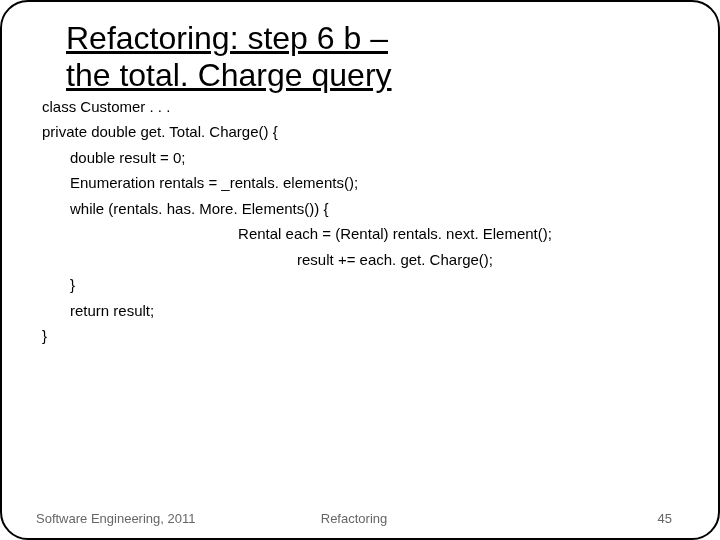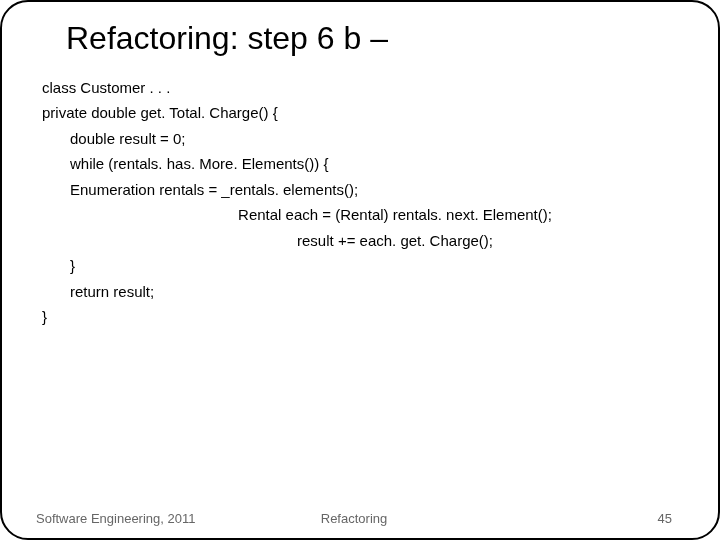--- a/index.html
+++ b/index.html
@@ -9,22 +9,22 @@
     height: 540px;
     position: relative;
     border: 2px solid #000;
     border-radius: 28px;
     padding: 18px 40px 0 40px;
   }
   .title {
     font-size: 32px;
     line-height: 1.15;
     margin-left: 24px;
-    margin-bottom: 18px;
     font-weight: normal;
+    text-decoration: underline;
   }
   .code {
     font-size: 15px;
     line-height: 1.7;
   }
   .code .l0 { margin-left: 0; }
   .code .l1 { margin-left: 28px; }
   .code .l2 { margin-left: 70px; text-align: center; }
   .note {
     font-size: 15px;
@@ -48,28 +48,29 @@
   .footer-center { position: absolute; left: 0; right: 0; text-align: center; }
   .footer-left, .footer-right { position: relative; z-index: 1; }
 </style>
 </head>
 <body>
 
 <div class="slide">
 
   <div class="title">
     <span>Refactoring: step 6 b –</span><br>
+    <span> the total. Charge query</span>
   </div>
 
   <div class="code">
     <div class="l0">class Customer . . .</div>
     <div class="l0">private double get. Total. Charge() {</div>
     <div class="l1">double result = 0;</div>
+    <div class="l1">Enumeration rentals = _rentals. elements();</div>
     <div class="l1">while (rentals. has. More. Elements()) {</div>
-    <div class="l1">Enumeration rentals = _rentals. elements();</div>
     <div class="l2">Rental each = (Rental) rentals. next. Element();</div>
     <div class="l2">result += each. get. Charge();</div>
     <div class="l1">}</div>
     <div class="l1">return result;</div>
     <div class="l0">}</div>
   </div>
 
 
   <div class="footer">
     <span class="footer-left">Software Engineering, 2011</span>

